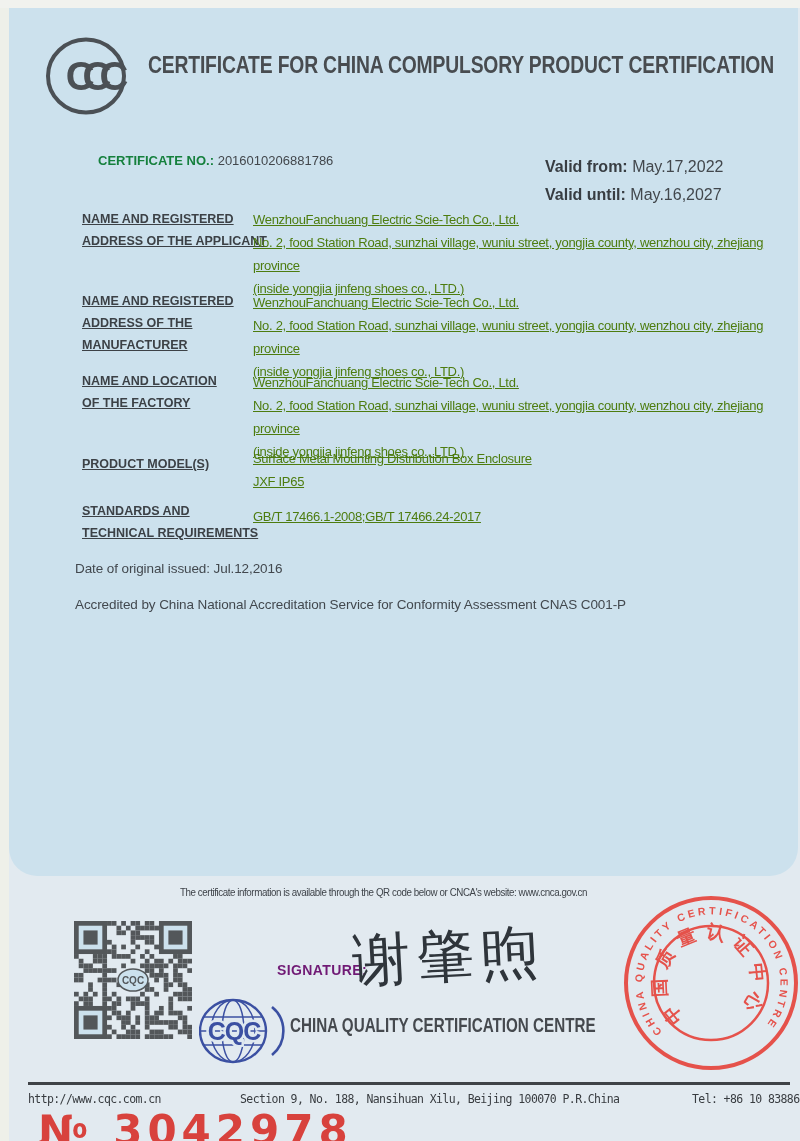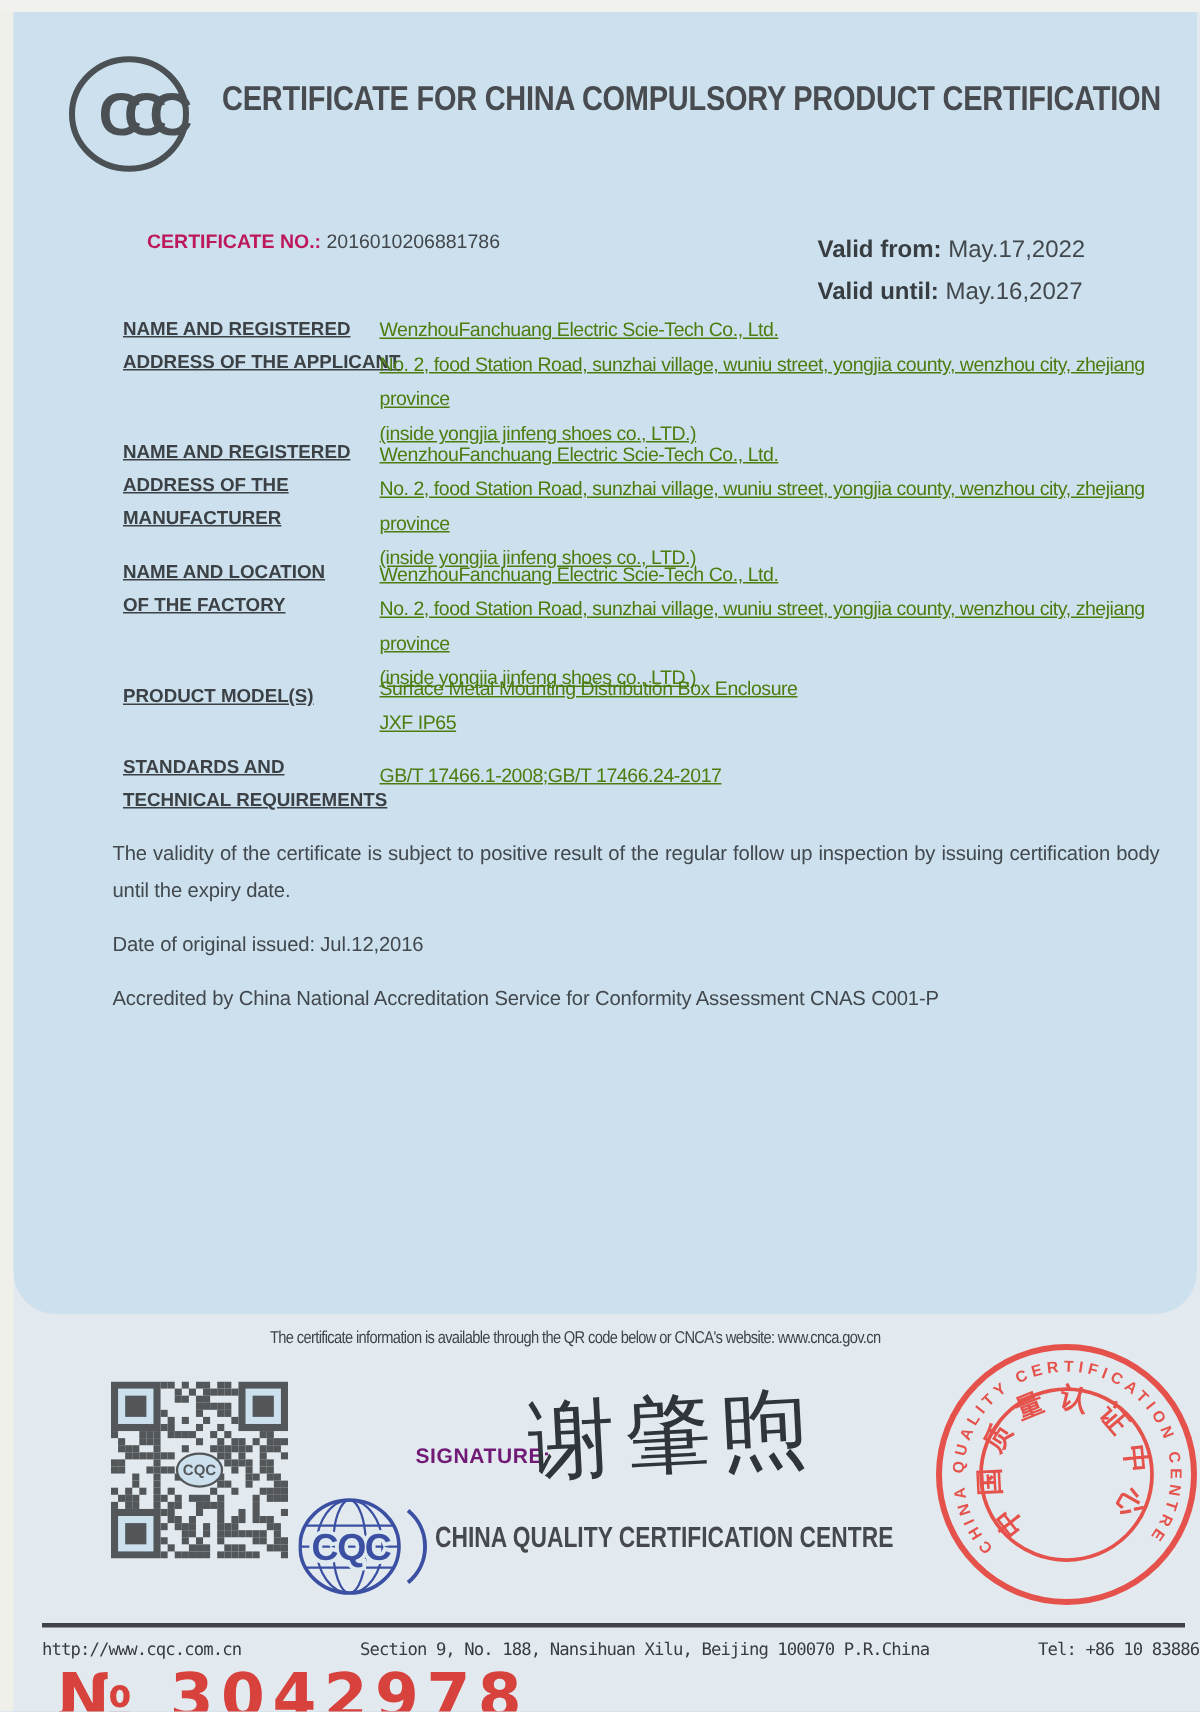--- a/index.html
+++ b/index.html
@@ -25,21 +25,21 @@
   .title {
     position:absolute; left:148px; top:52px; width:660px;
     font-size:23px; font-weight:bold; color:#484c50;
     letter-spacing:-0.2px; transform:scaleX(0.84); transform-origin:left center;
     white-space:nowrap;
   }
   .ccc-logo { position:absolute; left:44px; top:36px; }
 
   
   .cert-no { position:absolute; left:98px; top:153px; font-size:13px; }
-  .cert-no b { color:#be185d; }
+  .cert-no b { color:#15803d; }
   .dates { position:absolute; left:545px; top:153px; font-size:16px; line-height:28px; }
   .dates b { color:#383d42; }
 
   
   .field-label {
     position:absolute; left:82px; width:185px;
     font-size:12.5px; font-weight:bold; color:#3c4146; line-height:22px;
   }
   .field-value {
     position:absolute; left:253px; width:527px;
@@ -133,21 +133,20 @@
 
 <div class="field-label prelined" style="top:453px">PRODUCT MODEL(S)</div>
 <div class="field-value prelined" style="top:447px">Surface Metal Mounting Distribution Box Enclosure
 JXF IP65</div>
 
 <div class="field-label prelined" style="top:500px">STANDARDS AND
 TECHNICAL REQUIREMENTS</div>
 <div class="field-value prelined" style="top:505px">GB/T 17466.1-2008;GB/T 17466.24-2017</div>
 
 <div class="paras">
-  <p class="just">The validity of the certificate is subject to positive result of the regular follow up inspection by issuing certification body until the expiry date.</p>
   <p>Date of original issued: Jul.12,2016</p>
   <p>Accredited by China National Accreditation Service for Conformity Assessment CNAS C001-P</p>
 </div>
 
 <div class="qr-notice">The certificate information is available through the QR code below or CNCA's website: www.cnca.gov.cn</div>
 
 <div class="qr-box">
   <svg id="qr-svg" width="118" height="118" viewBox="0 0 118 118">
       <g fill="#53575a">
         <rect x="33.04" y="0.00" width="4.72" height="4.72"></rect>

